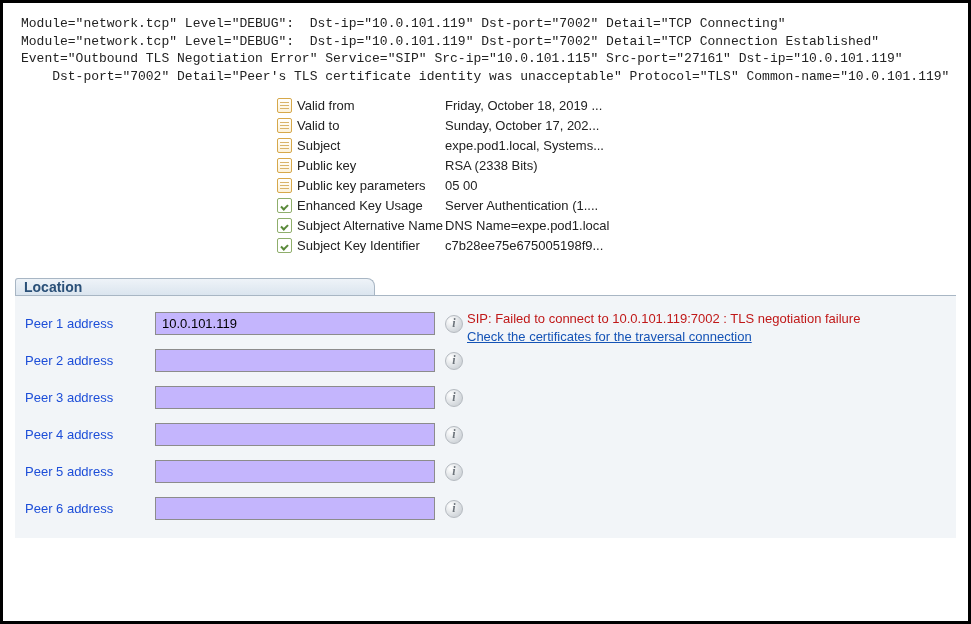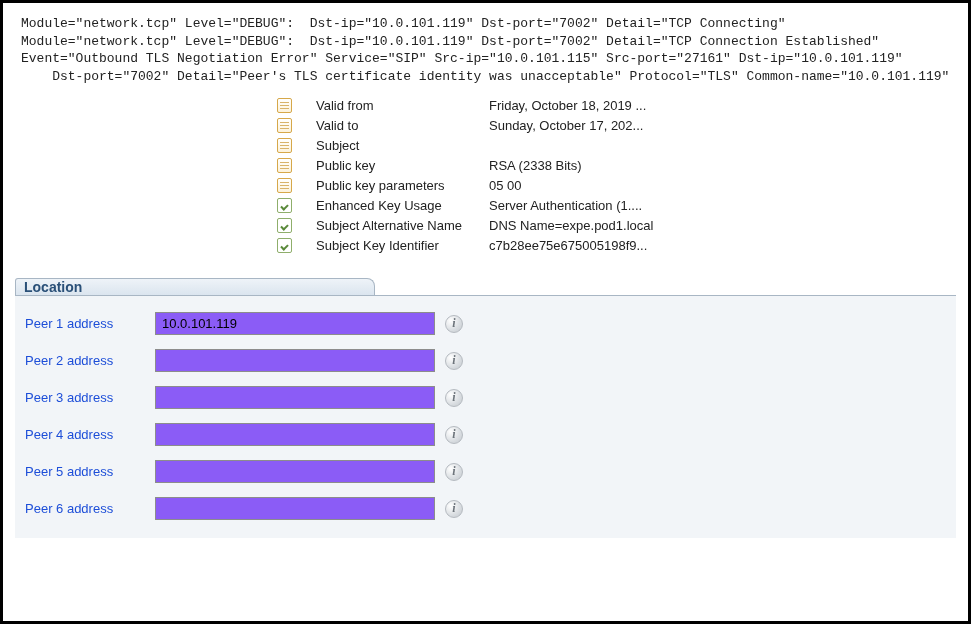--- a/index.html
+++ b/index.html
@@ -36,22 +36,21 @@
     color: #222;
   }
   .cert-row {
     display: flex;
     align-items: center;
     height: 20px;
   }
   .cert-label {
     display: flex;
     align-items: center;
-    width: 212px;
-    gap: 19px;
+    width: 168px;
   }
   .cert-value {
     flex: 1;
   }
   .cert-icon {
     width: 15px;
     height: 15px;
     margin-right: 5px;
     flex-shrink: 0;
   }
@@ -132,21 +131,21 @@
     width: 130px;
     color: #1d4ed8;
     font-size: 13px;
   }
   .peer-input {
     width: 280px;
     height: 23px;
     border: 1px solid #8c8c8c;
     padding: 2px 6px;
     font-size: 13px;
-    background: #8b5cf6;
+    background: #c4b5fd;
   }
   .info-icon {
     width: 18px;
     height: 18px;
     margin-left: 10px;
     border-radius: 50%;
     background: radial-gradient(circle at 30% 30%, #ffffff, #d9dde1 60%, #c3c8cd);
     border: 1px solid #b5bac0;
     display: flex;
     align-items: center;
@@ -191,20 +190,21 @@
           <span class="cert-icon doc-icon"></span>
           <span>Valid to</span>
         </div>
         <div class="cert-value">Sunday, October 17, 202...</div>
       </div>
       <div class="cert-row">
         <div class="cert-label">
           <span class="cert-icon doc-icon"></span>
           <span>Subject</span>
         </div>
+        <div class="cert-value">expe.pod1.local, Systems...</div>
       </div>
       <div class="cert-row">
         <div class="cert-label">
           <span class="cert-icon doc-icon"></span>
           <span>Public key</span>
         </div>
         <div class="cert-value">RSA (2338 Bits)</div>
       </div>
       <div class="cert-row">
         <div class="cert-label">
@@ -236,20 +236,24 @@
       </div>
     </div>
 
   <div class="location-panel">
     <div class="panel-header">
       <div class="panel-tab">
         <span>Location</span>
       </div>
     </div>
     <div class="panel-body">
+      <div class="error-block">
+        <span class="err-text">SIP: Failed to connect to 10.0.101.119:7002 : TLS negotiation failure</span><br>
+        <span class="err-link">Check the certificates for the traversal connection</span>
+      </div>
       <div id="peer-rows">
           <div class="peer-row">
             <div class="peer-label">Peer 1 address</div>
             <input type="text" class="peer-input" value="10.0.101.119" style="">
             <span class="info-icon">i</span>
           </div>
           <div class="peer-row">
             <div class="peer-label">Peer 2 address</div>
             <input type="text" class="peer-input" style="">
             <span class="info-icon">i</span>

